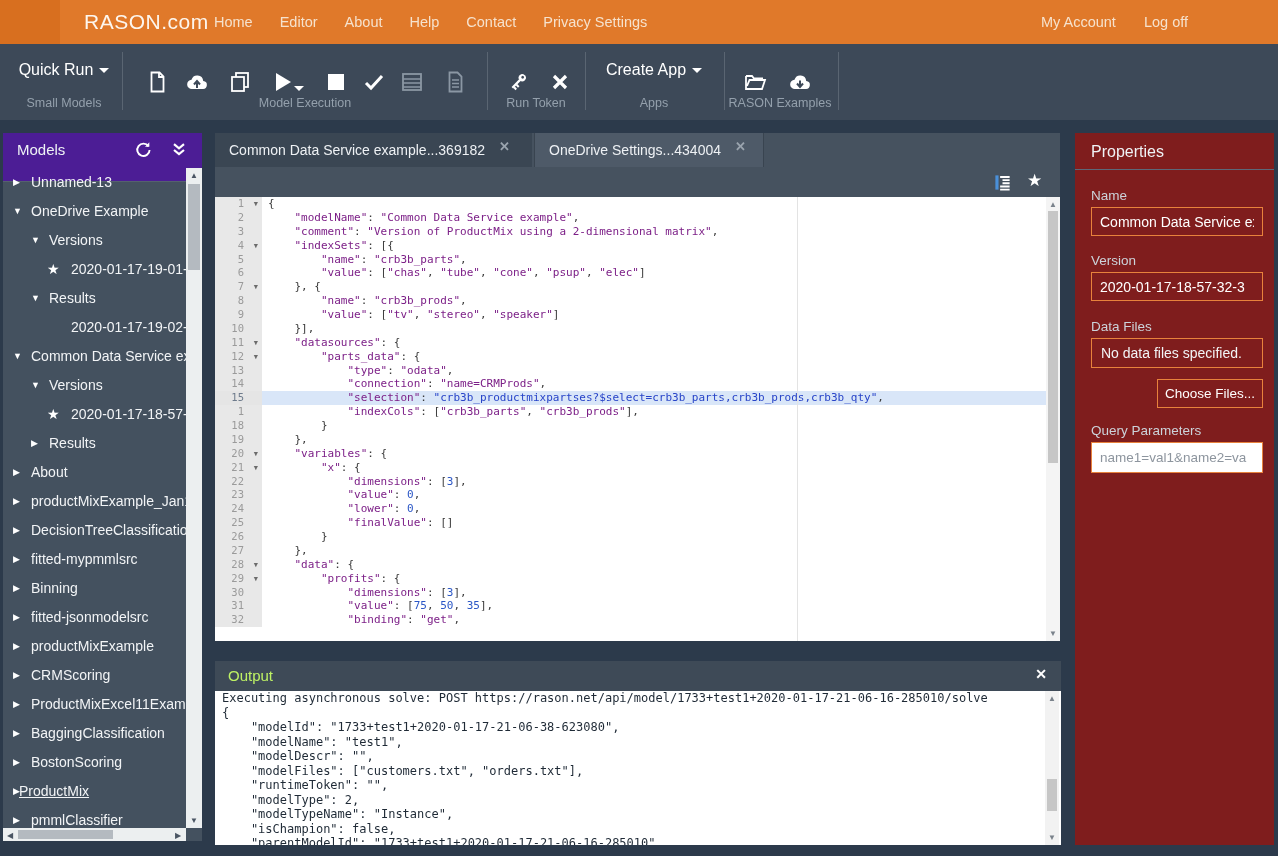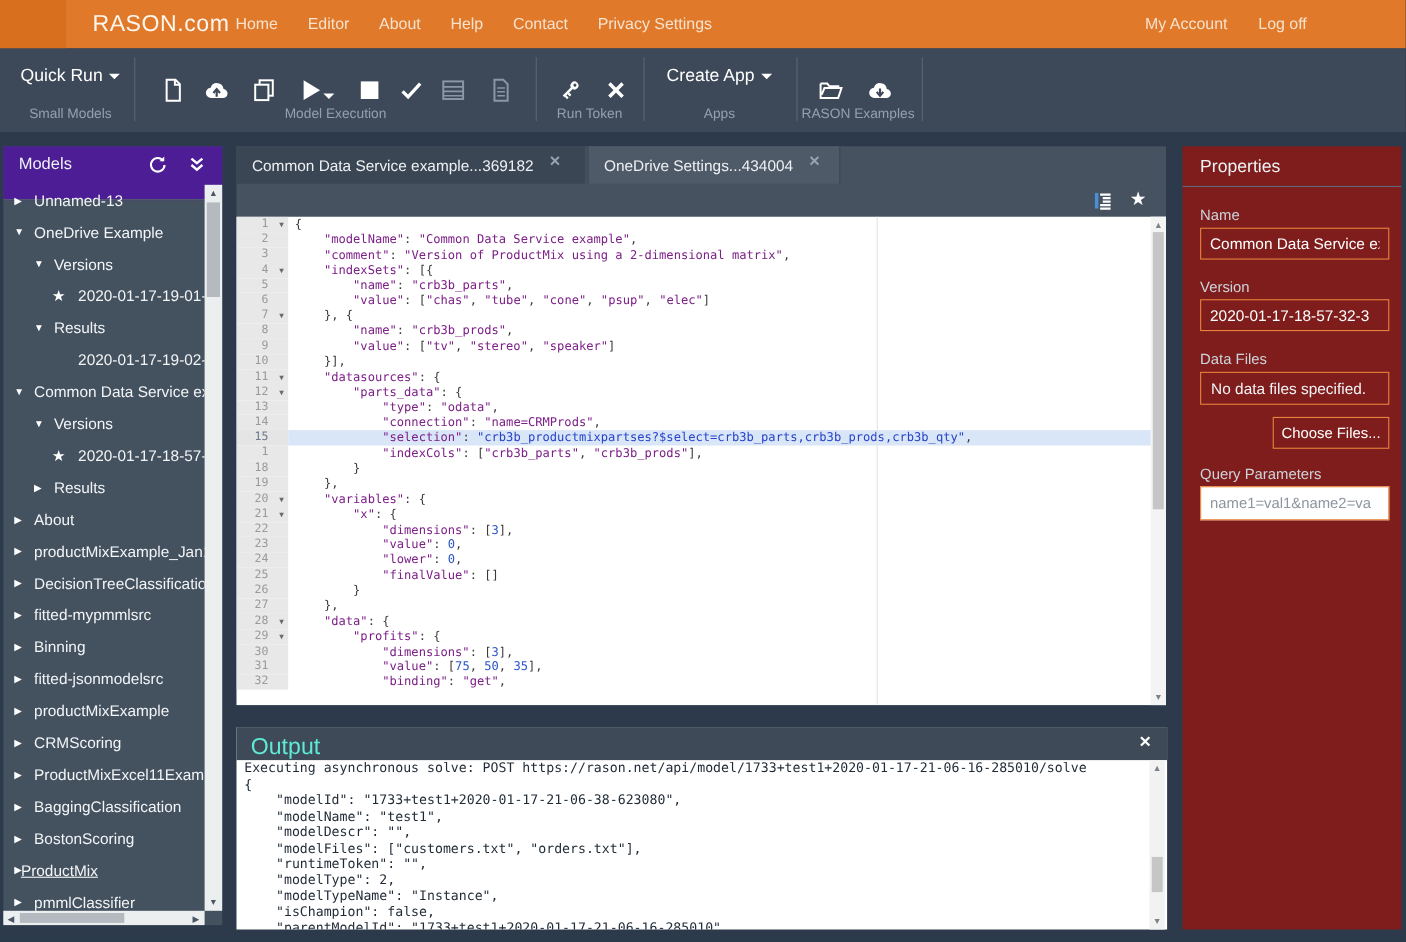--- a/index.html
+++ b/index.html
@@ -63,21 +63,21 @@
   .code-line.active-line .gut { background:#e5e5e5; color:#6e7b8c; }
   .tk-str { color:#7c1f87; }
   .tk-num { color:#2a56c6; }
   .tk-blue { color:#2743c8; }
   .print-margin { left:797px; top:197px; width:1px; height:444px; background:#e3e3e3; }
   .code-vsb { left:1046px; top:197px; width:14px; height:444px; background:#f4f4f4; }
 
   
   .output-panel { left:215px; top:661px; width:846px; height:184px; background:#fff; }
   .output-header { left:0; top:0; width:846px; height:30px; background:#3e4a57; }
-  .output-title { left:13px; top:6px; color:#5eead4; font-size:21px; }
+  .output-title { left:13px; top:6px; color:#bef264; font-size:15px; }
   .output-close { right:14px; top:5px; color:#fff; font-weight:bold; font-size:14px; cursor:pointer; }
   .output-body { left:0; top:30px; width:846px; height:154px; overflow:hidden; }
   .output-line { font-family:"DejaVu Sans Mono", monospace; font-size:12px; line-height:14.5px; color:#1f2a36; white-space:pre; padding-left:7px; }
   .out-vsb { left:830px; top:30px; width:14px; height:154px; background:#f2f2f2; }
 
   
   .props-panel { left:1075px; top:133px; width:199px; height:712px; background:#7f1d1d; }
   .props-title { left:16px; top:10px; color:#f0f3f6; font-size:16px; }
   .props-divider { left:0; top:36px; width:199px; height:1px; background:#5d6879; }
   .prop-label { position:absolute; left:16px; color:#ccd3da; font-size:13.5px; }

